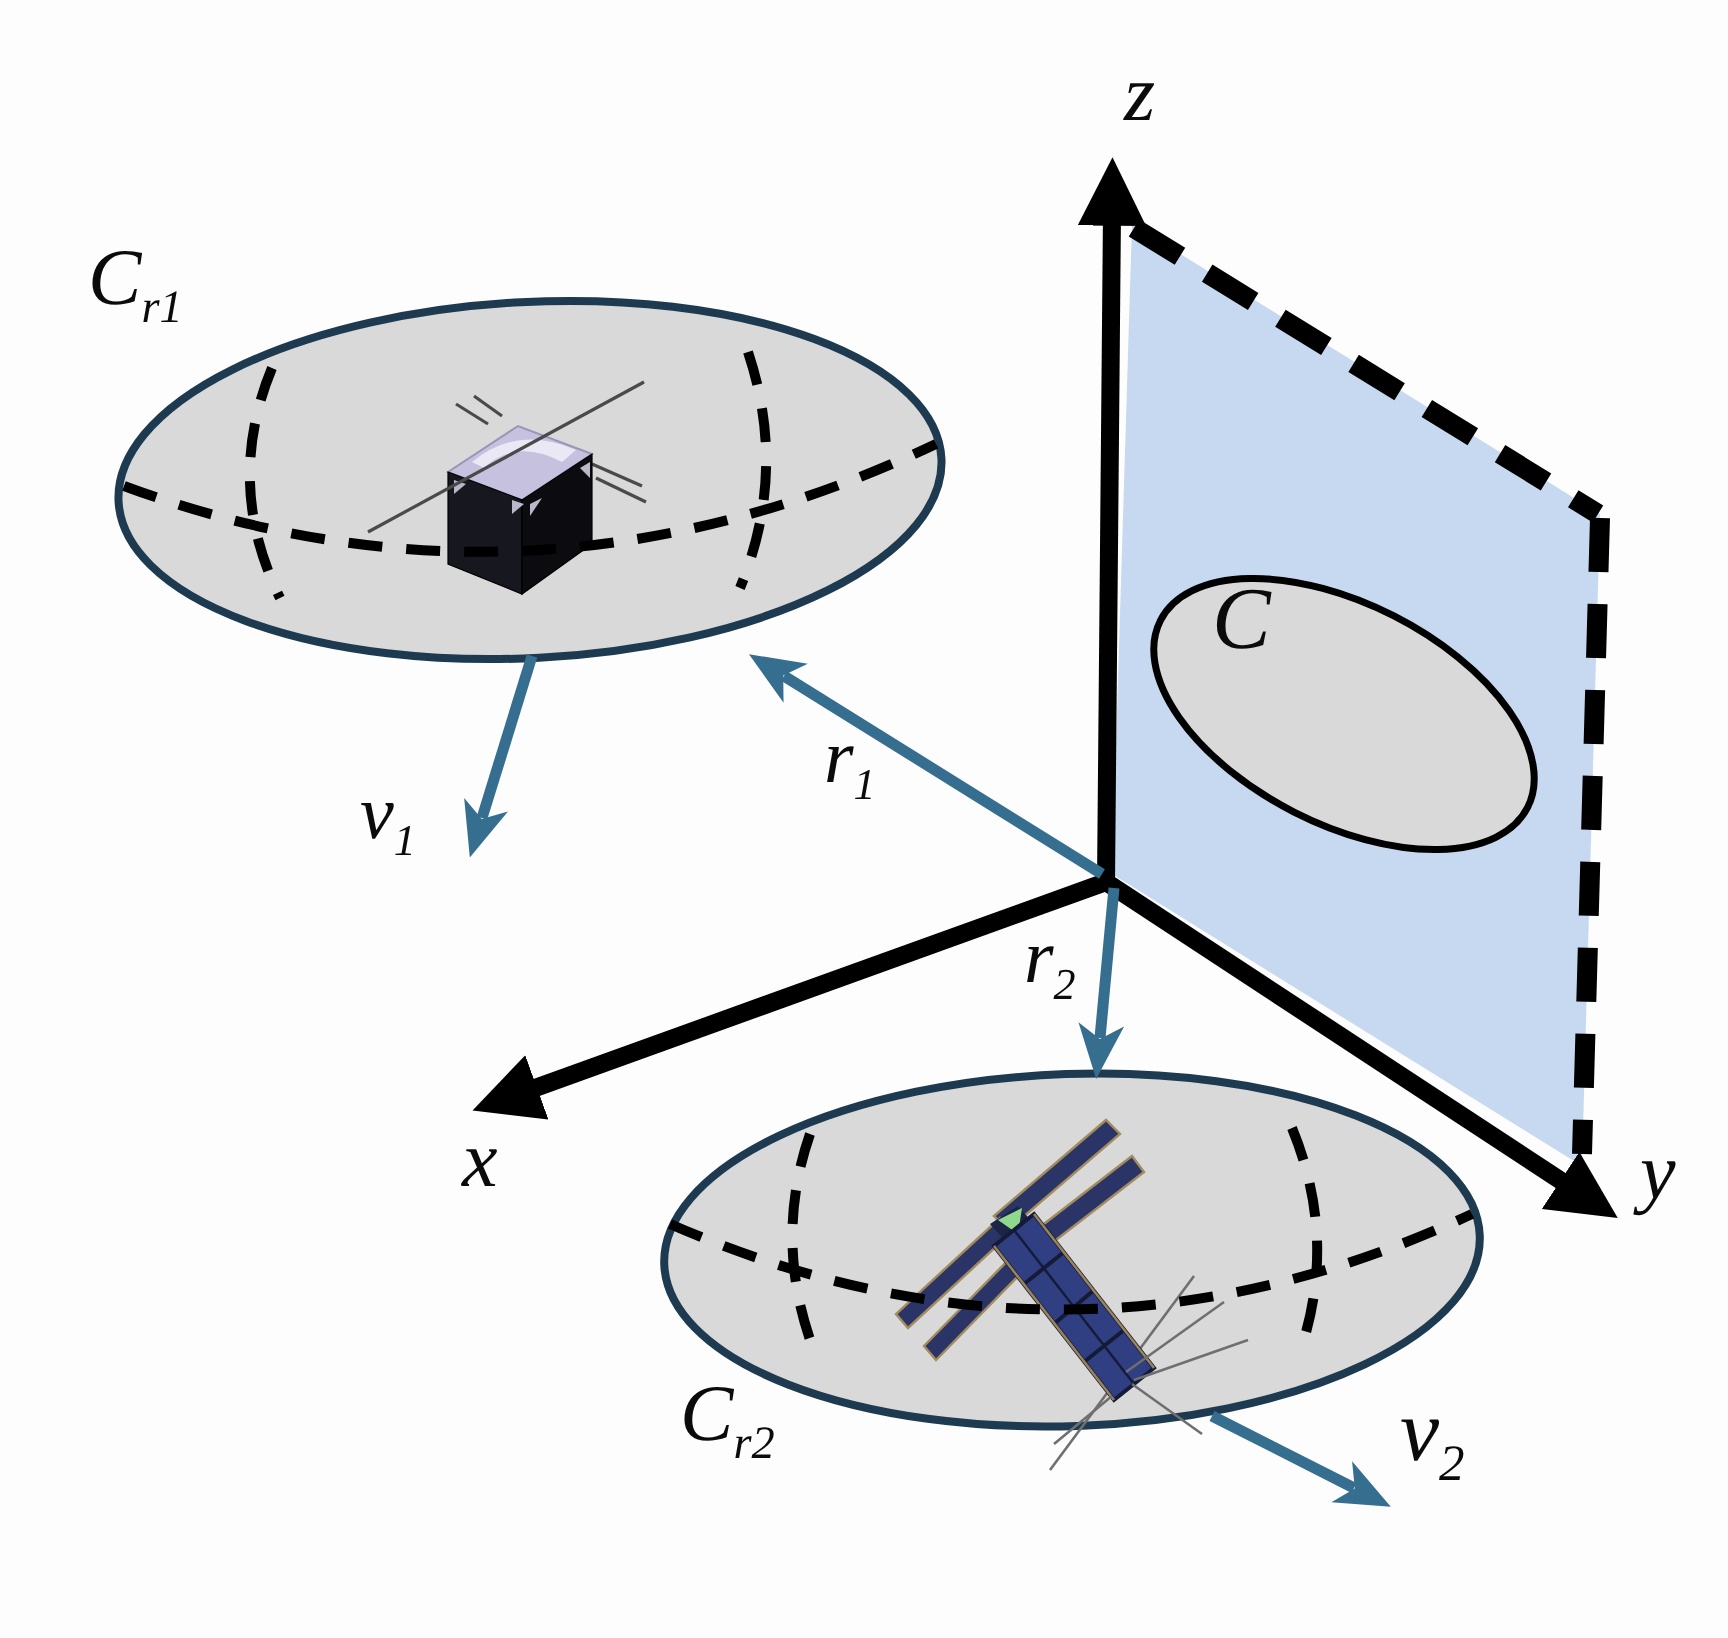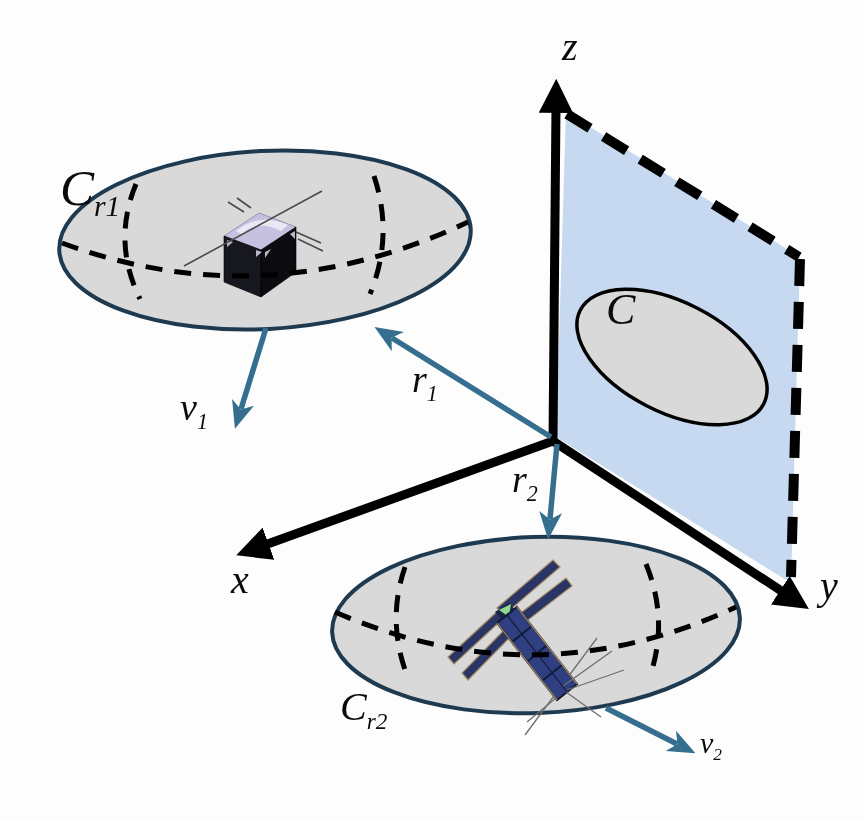--- a/index.html
+++ b/index.html
@@ -128,27 +128,27 @@
       <line class="vec" x1="606" y1="708" x2="677" y2="744" marker-end="url(#mVec)"></line>
     </g>
   </svg>
 
   <div class="lbl" style="left:562px;top:27px;font-size:40px;"><span>z</span></div>
 
   <div class="lbl" style="left:231px;top:560px;font-size:40px;"><span>x</span></div>
 
   <div class="lbl" style="left:820px;top:566px;font-size:40px;"><span>y</span></div>
 
-  <div class="lbl" style="left:60px;top:119px;font-size:51px;margin-top:44px;"><span>C</span><sub>r1</sub></div>
+  <div class="lbl" style="left:44px;top:119px;font-size:40px;"><span>C</span><sub>r1</sub></div>
 
   <div class="lbl" style="left:340px;top:687px;font-size:40px;"><span>C</span><sub>r2</sub></div>
 
   <div class="lbl" style="left:606px;top:288px;font-size:44px;"><span>C</span></div>
 
   <div class="lbl" style="left:412px;top:360px;font-size:38px;"><span>r</span><sub>1</sub></div>
 
   <div class="lbl" style="left:512px;top:460px;font-size:38px;"><span>r</span><sub>2</sub></div>
 
   <div class="lbl" style="left:180px;top:388px;font-size:38px;text-align:center;"><span>v</span><sub>1</sub></div>
 
-  <div class="lbl" style="left:700px;top:728px;font-size:30px;text-align:center;"><span>v</span><sub>2</sub></div>
+  <div class="lbl" style="left:700px;top:694px;font-size:44px;text-align:center;"><span>v</span><sub>2</sub></div>
 
 </div>
 
 </body></html>

